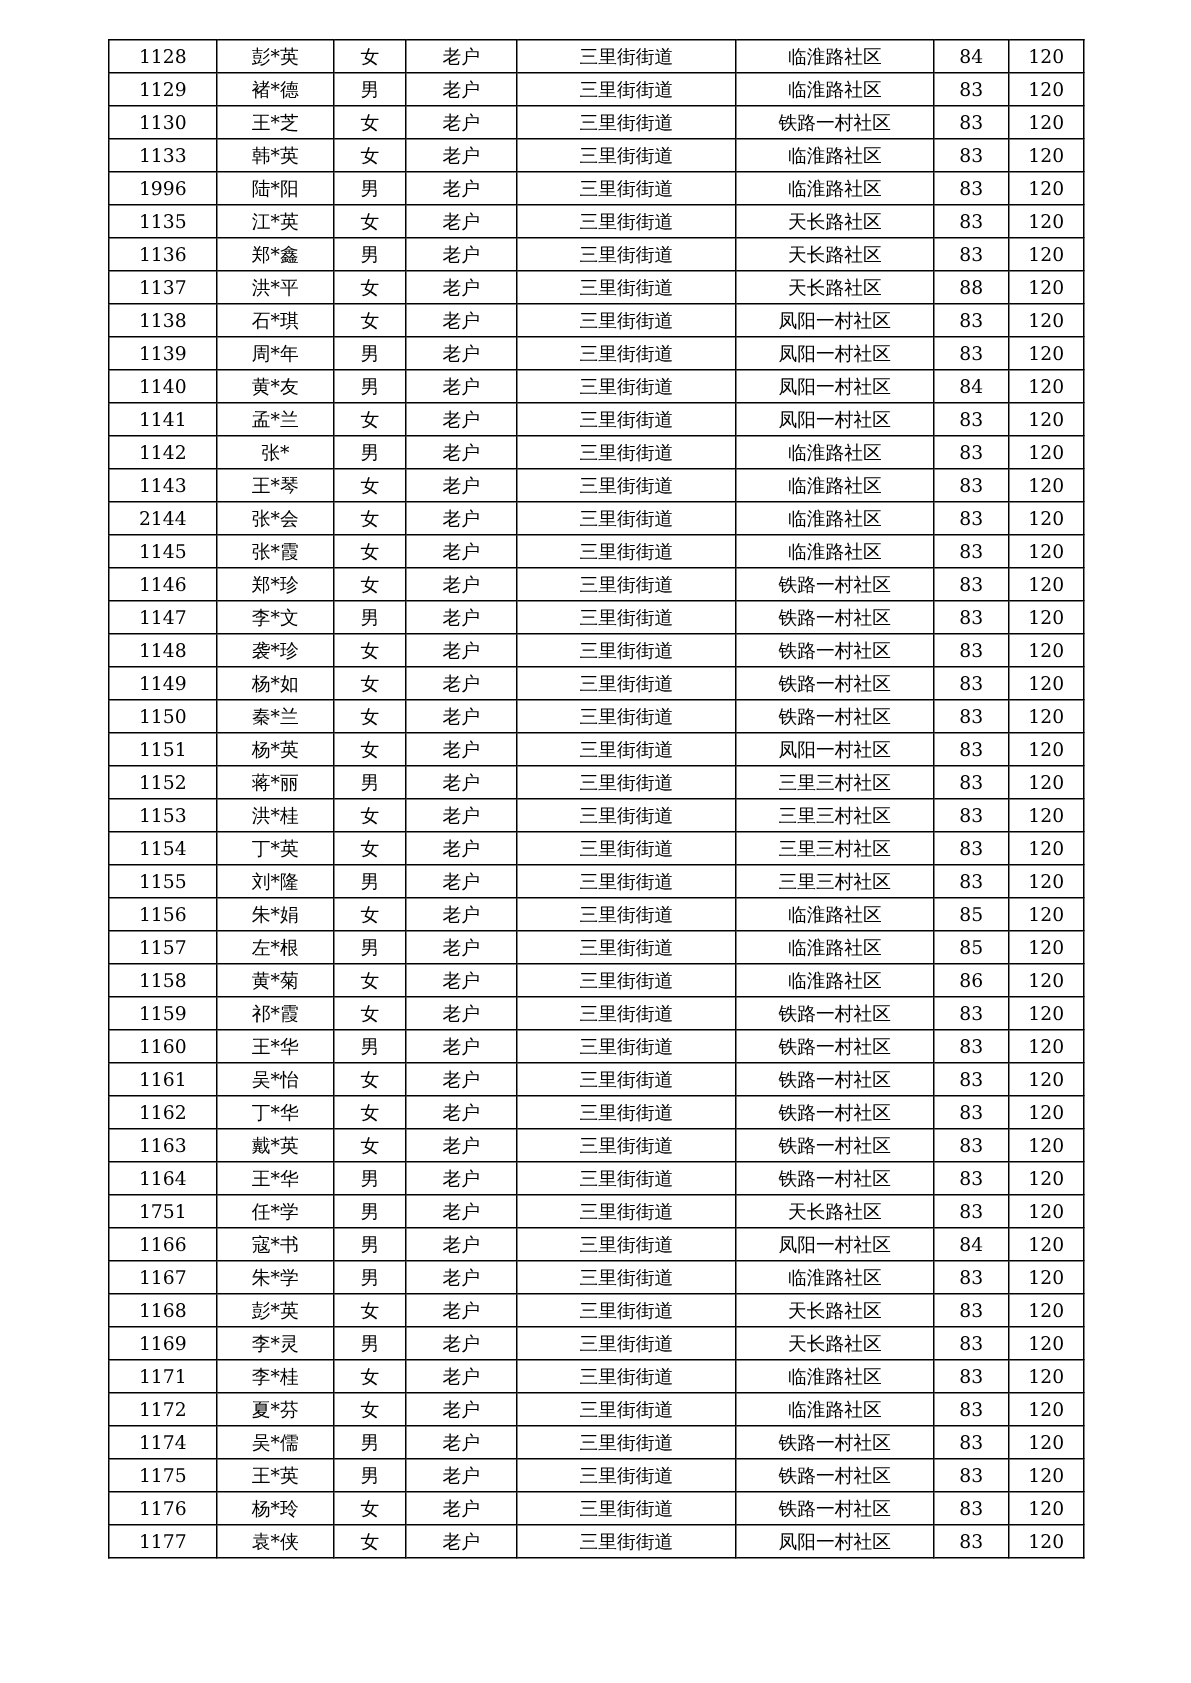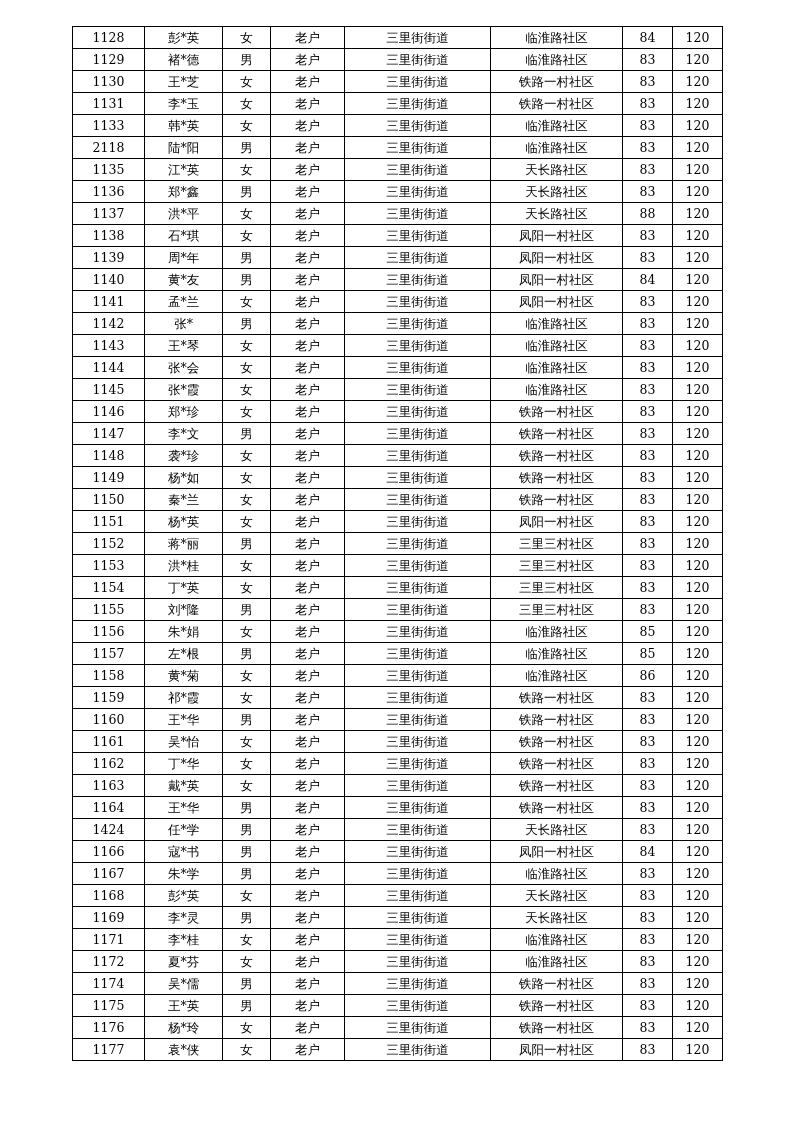--- a/index.html
+++ b/index.html
@@ -88,41 +88,31 @@
           <td class="num">1130</td>
           <td>王*芝</td>
           <td>女</td>
           <td>老户</td>
           <td>三里街街道</td>
           <td>铁路一村社区</td>
           <td class="num">83</td>
           <td class="num">120</td>
         </tr>
         <tr>
-          <td class="num">1131</td>
-          <td>李*玉</td>
-          <td>女</td>
-          <td>老户</td>
-          <td>三里街街道</td>
-          <td>铁路一村社区</td>
-          <td class="num">83</td>
-          <td class="num">120</td>
-        </tr>
-        <tr>
           <td class="num">1133</td>
           <td>韩*英</td>
           <td>女</td>
           <td>老户</td>
           <td>三里街街道</td>
           <td>临淮路社区</td>
           <td class="num">83</td>
           <td class="num">120</td>
         </tr>
         <tr>
-          <td class="num">2118</td>
+          <td class="num">1996</td>
           <td>陆*阳</td>
           <td>男</td>
           <td>老户</td>
           <td>三里街街道</td>
           <td>临淮路社区</td>
           <td class="num">83</td>
           <td class="num">120</td>
         </tr>
         <tr>
           <td class="num">1135</td>
@@ -208,21 +198,21 @@
           <td class="num">1143</td>
           <td>王*琴</td>
           <td>女</td>
           <td>老户</td>
           <td>三里街街道</td>
           <td>临淮路社区</td>
           <td class="num">83</td>
           <td class="num">120</td>
         </tr>
         <tr>
-          <td class="num">1144</td>
+          <td class="num">2144</td>
           <td>张*会</td>
           <td>女</td>
           <td>老户</td>
           <td>三里街街道</td>
           <td>临淮路社区</td>
           <td class="num">83</td>
           <td class="num">120</td>
         </tr>
         <tr>
           <td class="num">1145</td>
@@ -418,21 +408,21 @@
           <td class="num">1164</td>
           <td>王*华</td>
           <td>男</td>
           <td>老户</td>
           <td>三里街街道</td>
           <td>铁路一村社区</td>
           <td class="num">83</td>
           <td class="num">120</td>
         </tr>
         <tr>
-          <td class="num">1424</td>
+          <td class="num">1751</td>
           <td>任*学</td>
           <td>男</td>
           <td>老户</td>
           <td>三里街街道</td>
           <td>天长路社区</td>
           <td class="num">83</td>
           <td class="num">120</td>
         </tr>
         <tr>
           <td class="num">1166</td>

